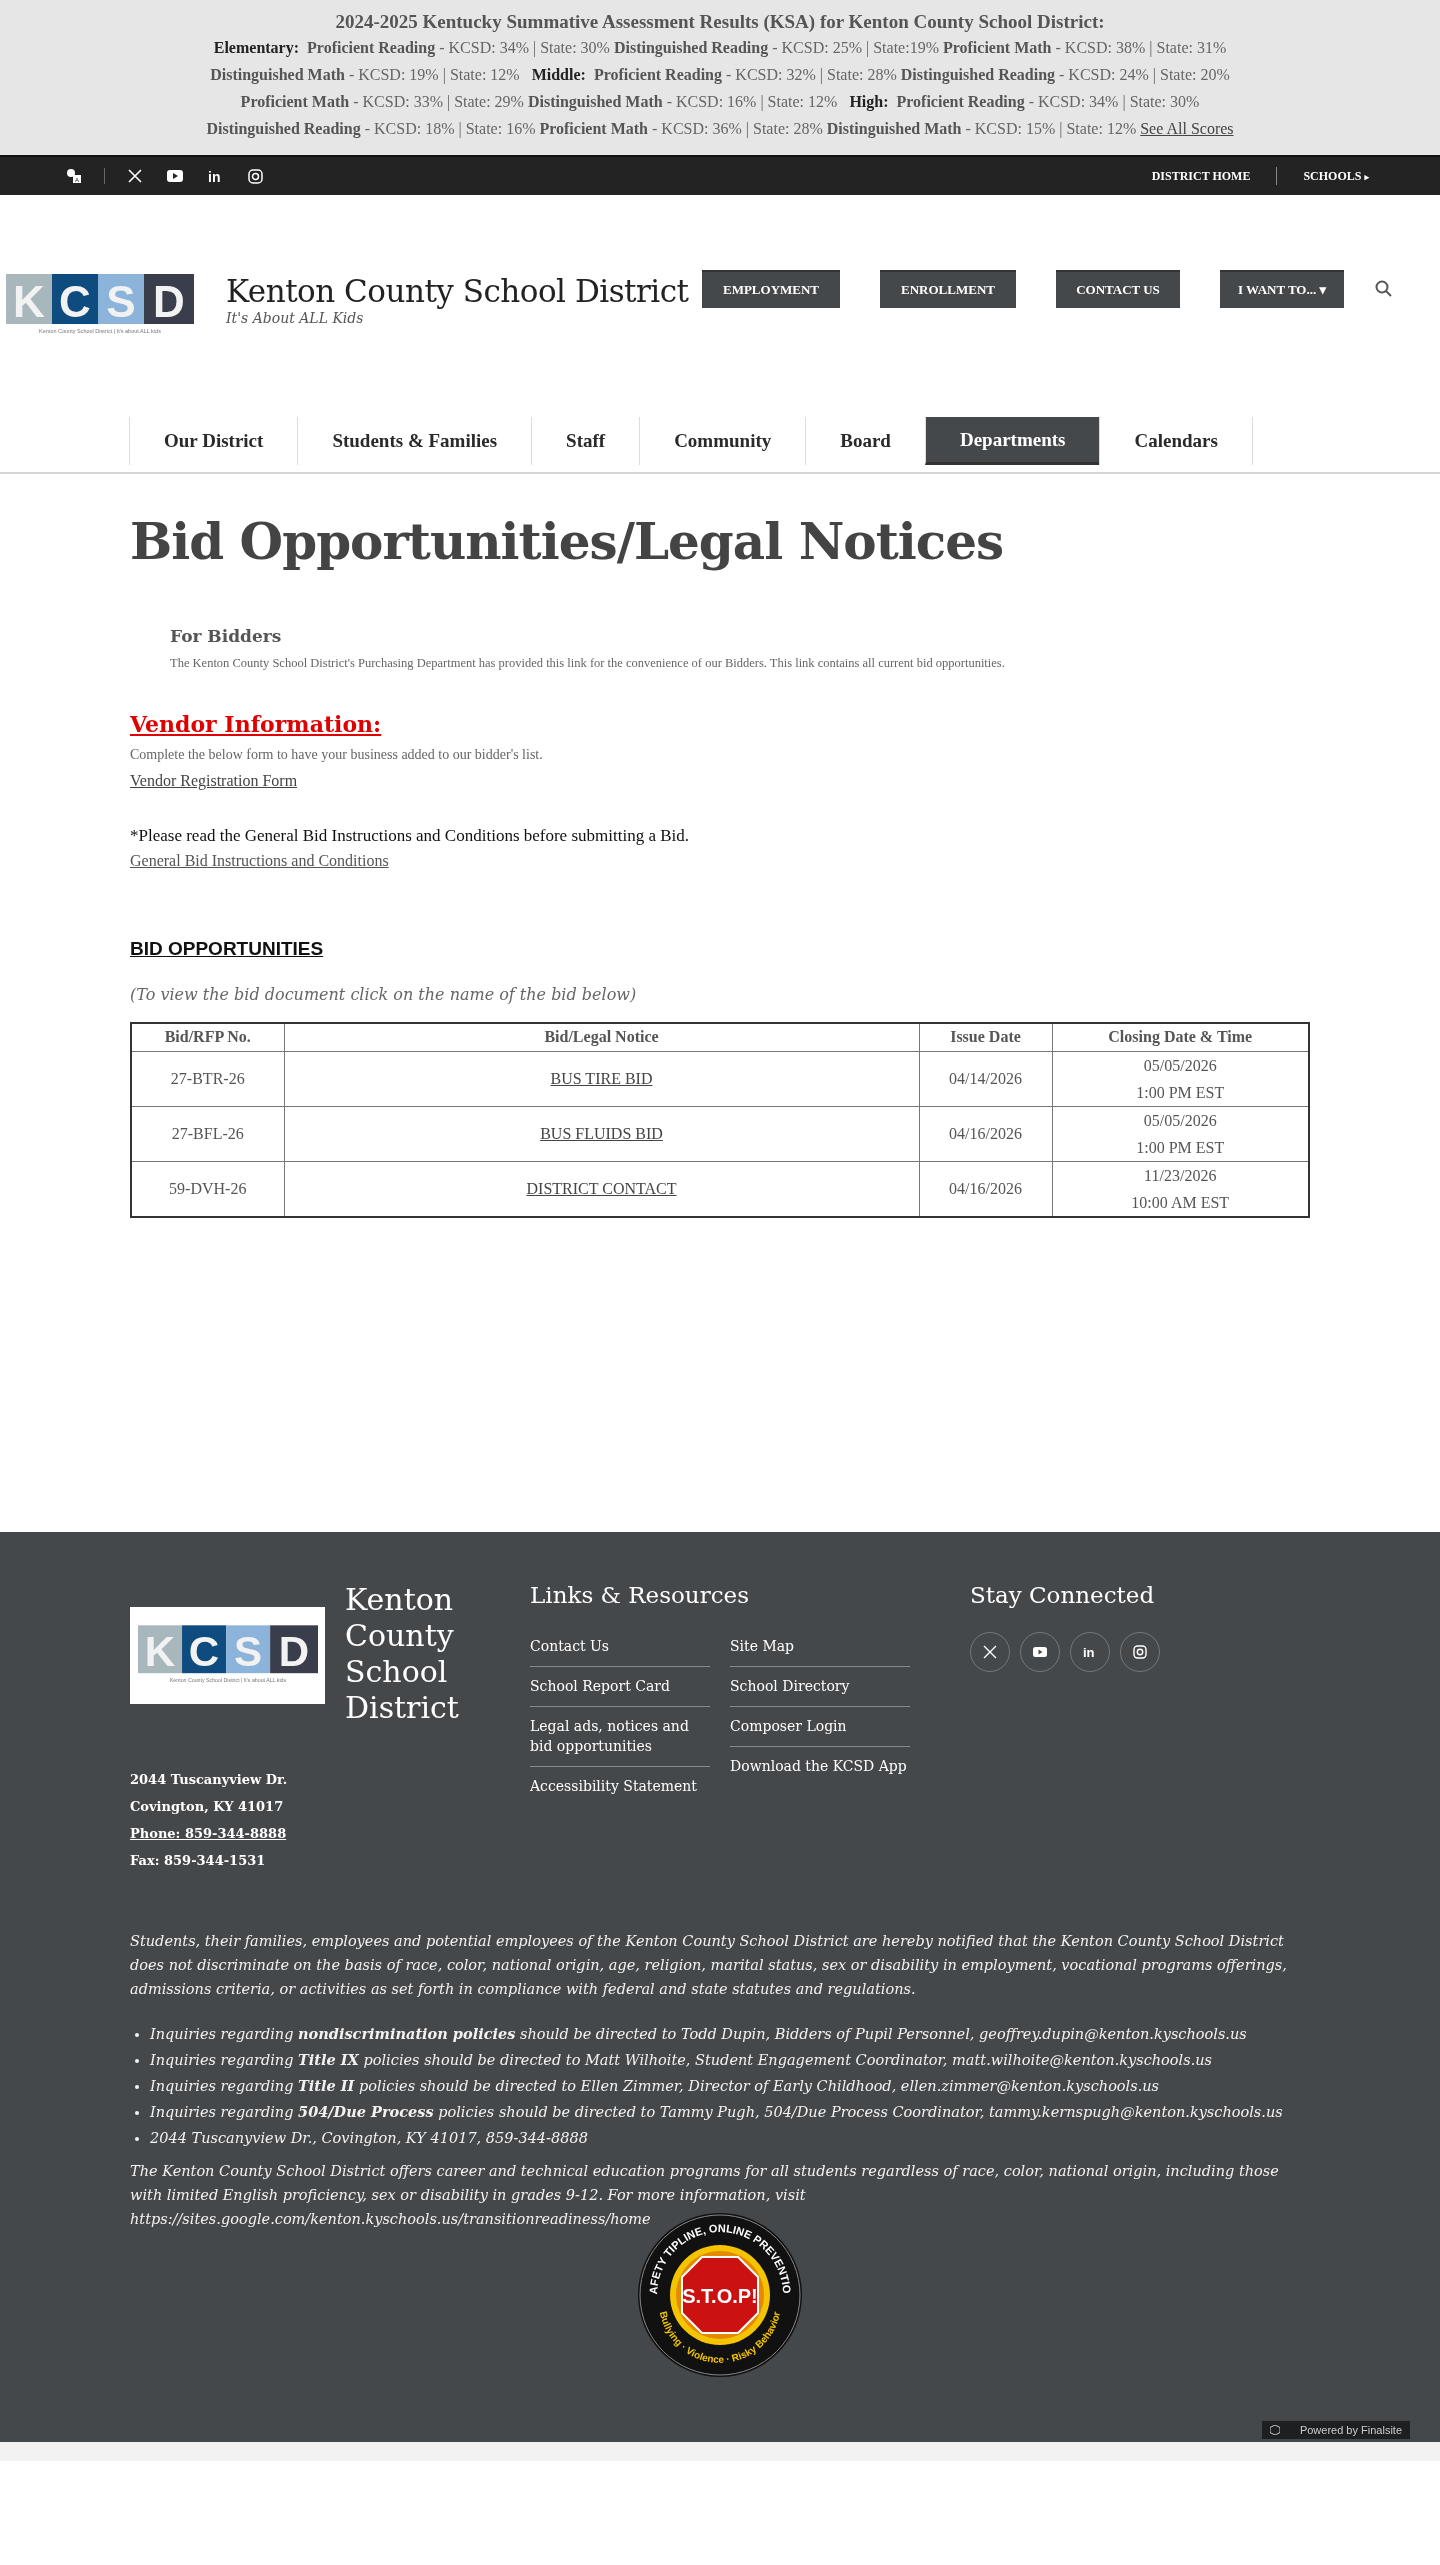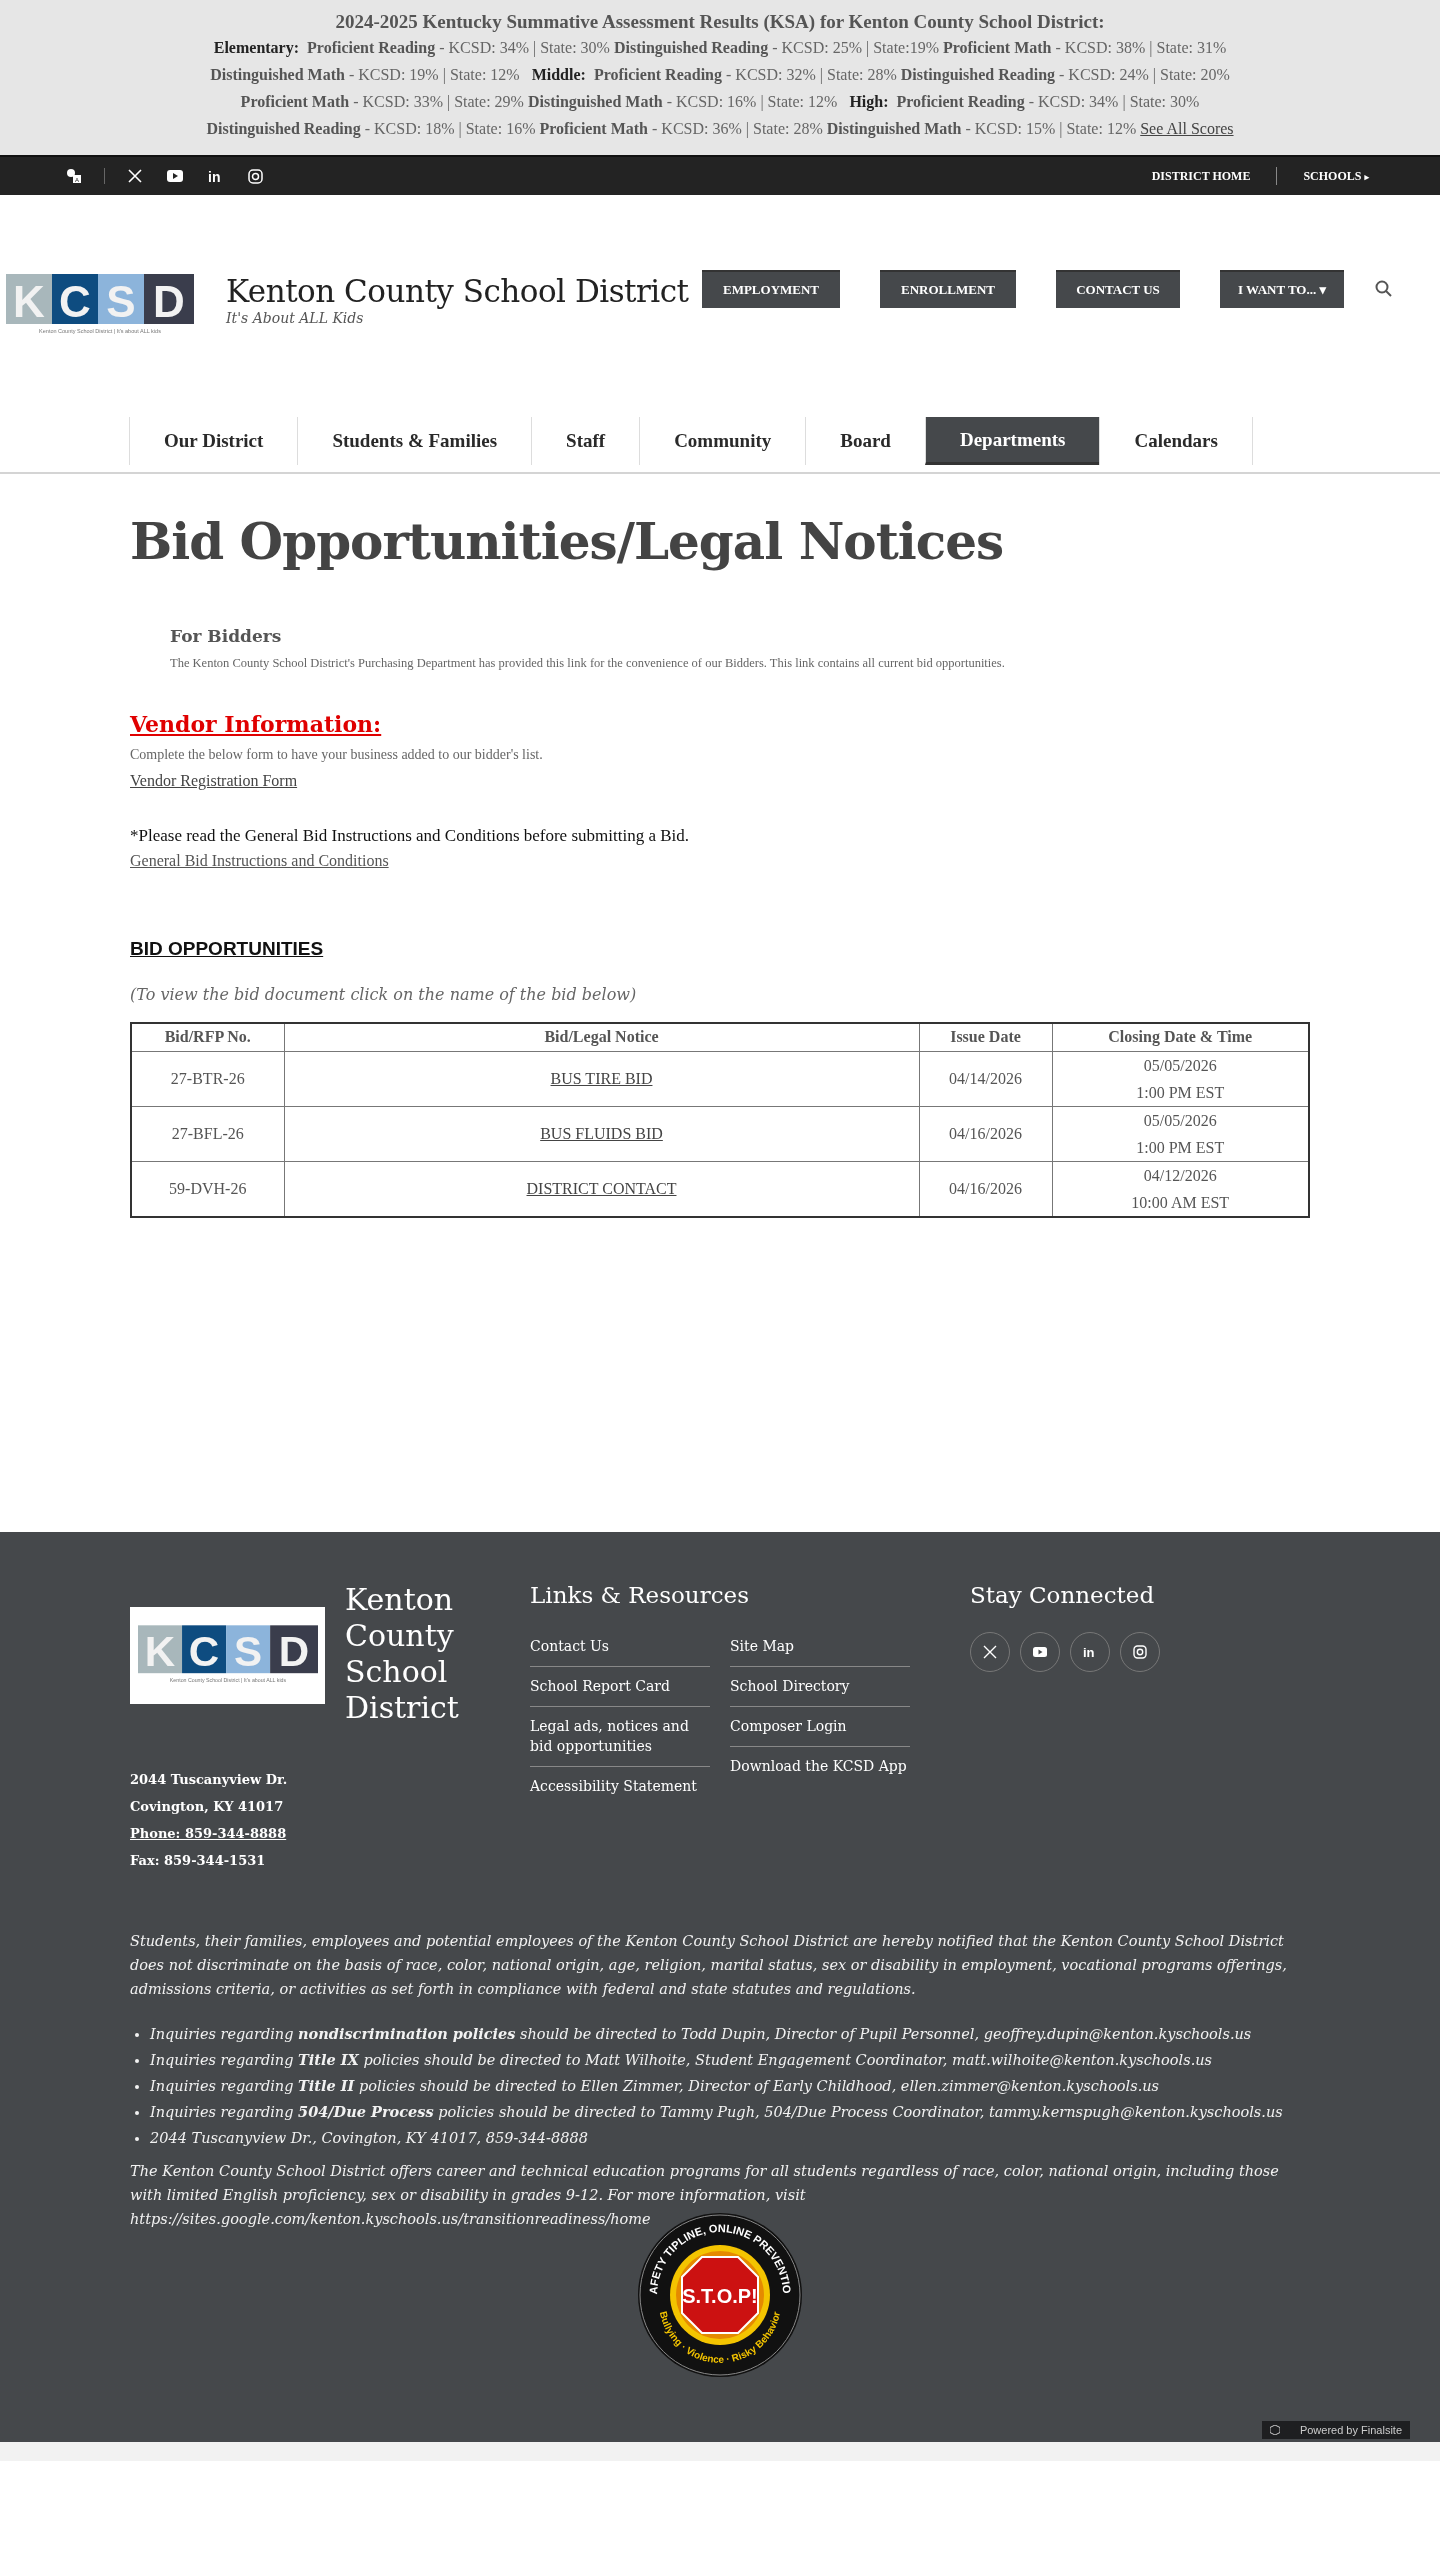--- a/index.html
+++ b/index.html
@@ -231,21 +231,21 @@
     <td>
             <div>05/05/2026</div>
             <div>1:00 PM EST</div>
           </td>
         </tr>
         <tr>
     <td>59-DVH-26</td>
     <td><a>DISTRICT CONTACT</a></td>
     <td>04/16/2026</td>
     <td>
-            <div>04/12/2026</div>
+            <div>11/23/2026</div>
             <div>10:00 AM EST</div>
           </td>
         </tr>
     </tbody>
   </table>
 </main>
 
 <footer class="footer">
   <div class="f-top">
     <div class="f-col1">
@@ -316,21 +316,21 @@
               <circle cx="7" cy="7" r="2.7" fill="none" stroke="#fff" stroke-width="1.4"></circle>
             </svg>
           </span>
       </div>
     </div>
   </div>
 
   <div class="f-legal">
     <p>Students, their families, employees and potential employees of the Kenton County School District are hereby notified that the Kenton County School District does not discriminate on the basis of race, color, national origin, age, religion, marital status, sex or disability in employment, vocational programs offerings, admissions criteria, or activities as set forth in compliance with federal and state statutes and regulations.</p>
     <ul id="inquiries">
-        <li><span>Inquiries regarding </span><b>nondiscrimination policies</b><span> should be directed to Todd Dupin, Director of Pupil Personnel, geoffrey.dupin@kenton.kyschools.us</span></li>
+        <li><span>Inquiries regarding </span><b>nondiscrimination policies</b><span> should be directed to Todd Dupin, Bidders of Pupil Personnel, geoffrey.dupin@kenton.kyschools.us</span></li>
         <li><span>Inquiries regarding </span><b>Title IX</b><span> policies should be directed to Matt Wilhoite, Student Engagement Coordinator, matt.wilhoite@kenton.kyschools.us</span></li>
         <li><span>Inquiries regarding </span><b>Title II</b><span> policies should be directed to Ellen Zimmer, Director of Early Childhood, ellen.zimmer@kenton.kyschools.us</span></li>
         <li><span>Inquiries regarding </span><b>504/Due Process</b><span> policies should be directed to Tammy Pugh, 504/Due Process Coordinator, tammy.kernspugh@kenton.kyschools.us</span></li>
         <li><span>2044 Tuscanyview Dr., Covington, KY 41017, 859-344-8888</span><b></b><span></span></li>
       </ul>
     <p class="cte">The Kenton County School District offers career and technical education programs for all students regardless of race, color, national origin, including those with limited English proficiency, sex or disability in grades 9-12. For more information, visit https://sites.google.com/kenton.kyschools.us/transitionreadiness/home</p>
   </div>
 
   <div class="stop-wrap">
     <svg width="166" height="166" viewBox="0 0 166 166">

